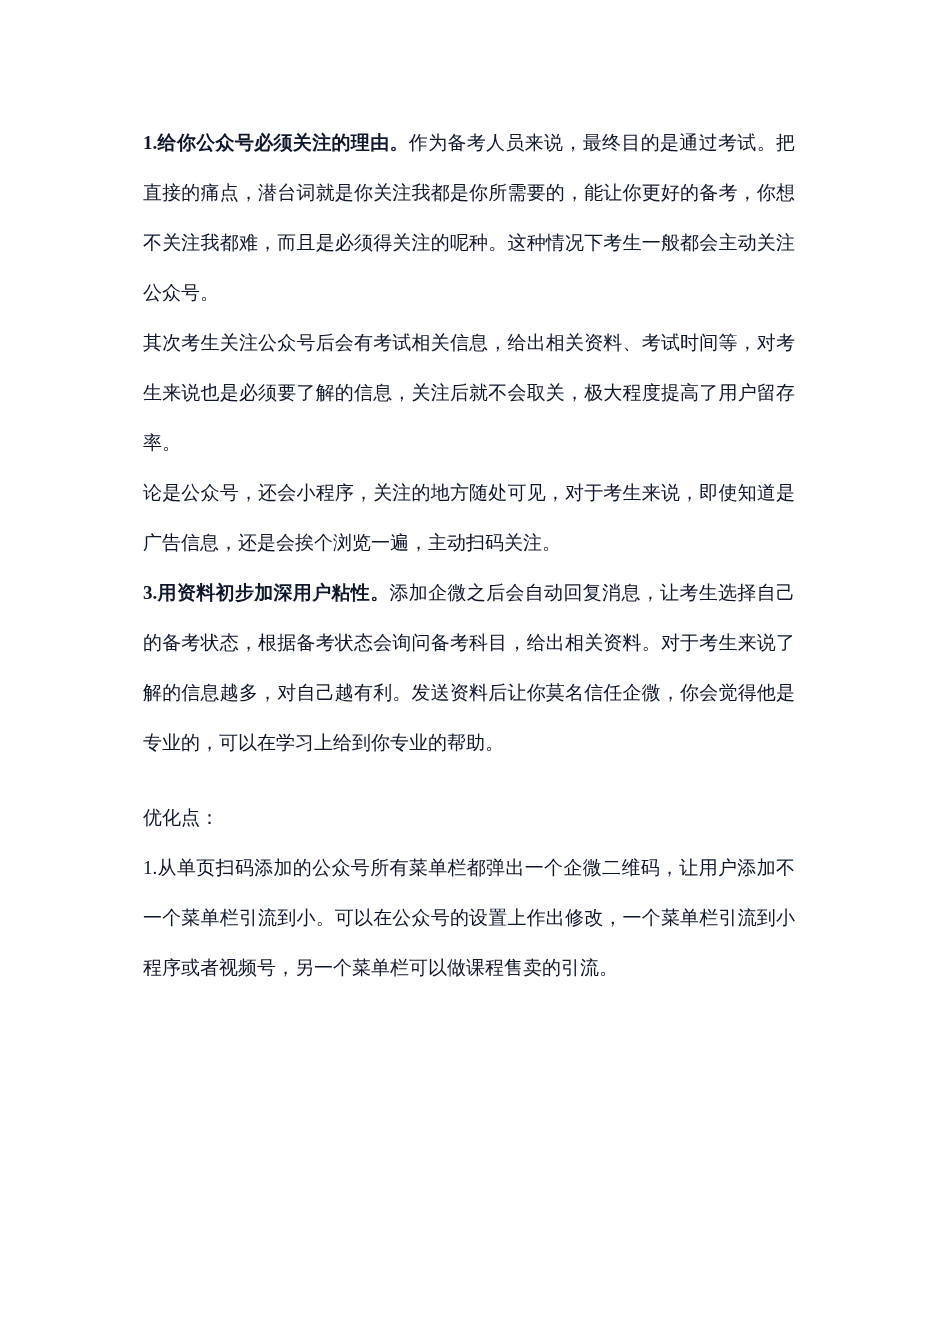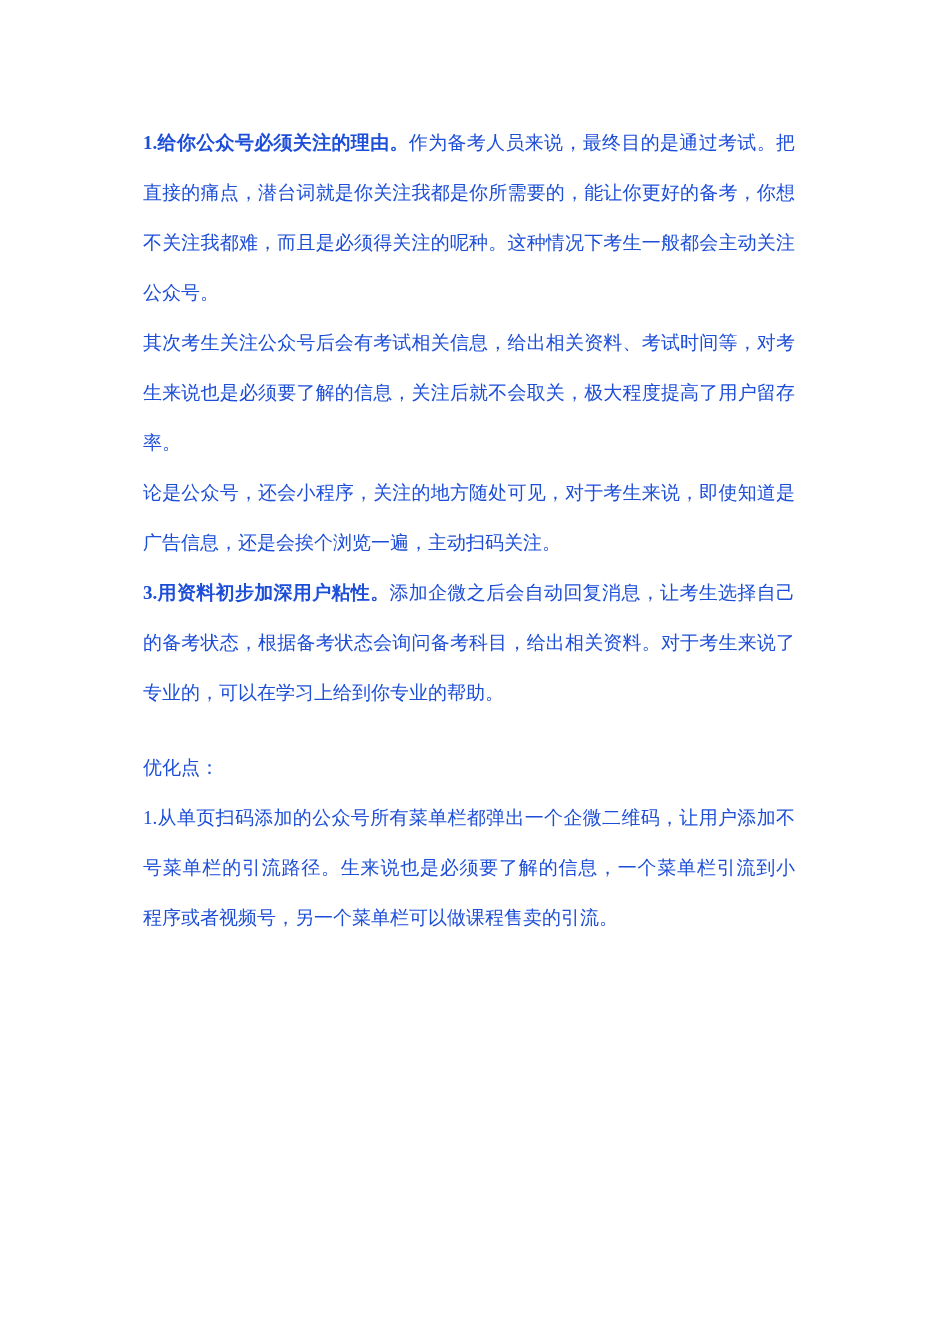--- a/index.html
+++ b/index.html
@@ -17,21 +17,21 @@
   .doc-page {
     position: absolute;
     top: 118px;
     left: 143px;
     width: 652px;
   }
   .line {
     height: 50px;
     line-height: 50px;
     font-size: 19px;
-    color: #1d4ed8;
+    color: #0f172a;
     text-align: left;
     letter-spacing: 0;
   }
   .line.justify {
     text-align: justify;
     text-align-last: justify;
     text-justify: inter-character;
   }
   .line.blank {
     height: 25px;
@@ -52,20 +52,21 @@
       <div class="line justify"><span>直接的痛点，潜台词就是你关注我都是你所需要的，能让你更好的备考，你想</span></div>
       <div class="line justify"><span>不关注我都难，而且是必须得关注的呢种。这种情况下考生一般都会主动关注</span></div>
       <div class="line"><span>公众号。</span></div>
       <div class="line justify"><span>其次考生关注公众号后会有考试相关信息，给出相关资料、考试时间等，对考</span></div>
       <div class="line justify"><span>生来说也是必须要了解的信息，关注后就不会取关，极大程度提高了用户留存</span></div>
       <div class="line"><span>率。</span></div>
       <div class="line justify"><span>论是公众号，还会小程序，关注的地方随处可见，对于考生来说，即使知道是</span></div>
       <div class="line"><span>广告信息，还是会挨个浏览一遍，主动扫码关注。</span></div>
       <div class="line justify"><span class="num bold">3.</span><span class="bold">用资料初步加深用户粘性。</span><span>添加企微之后会自动回复消息，让考生选择自己</span></div>
       <div class="line justify"><span>的备考状态，根据备考状态会询问备考科目，给出相关资料。对于考生来说了</span></div>
+      <div class="line justify"><span>解的信息越多，对自己越有利。发送资料后让你莫名信任企微，你会觉得他是</span></div>
       <div class="line"><span>专业的，可以在学习上给到你专业的帮助。</span></div>
       <div class="line blank"></div>
       <div class="line"><span>优化点：</span></div>
       <div class="line justify"><span class="num">1.</span><span>从单页扫码添加的公众号所有菜单栏都弹出一个企微二维码，让用户添加不</span></div>
-      <div class="line justify"><span>号菜单栏的引流路径。生来说也是必须要了解的信息，一个菜单栏引流到小</span></div>
+      <div class="line justify"><span>一个菜单栏引流到小。可以在公众号的设置上作出修改，一个菜单栏引流到小</span></div>
       <div class="line"><span>程序或者视频号，另一个菜单栏可以做课程售卖的引流。</span></div>
     </div>
 </div>
 
 </body></html>

